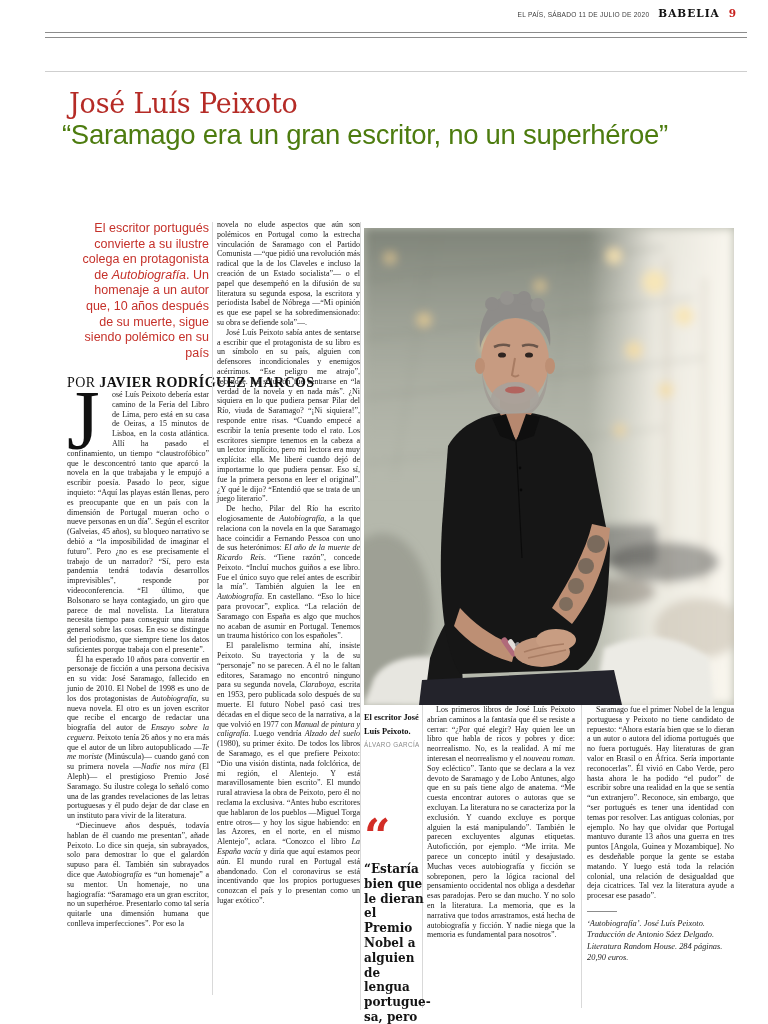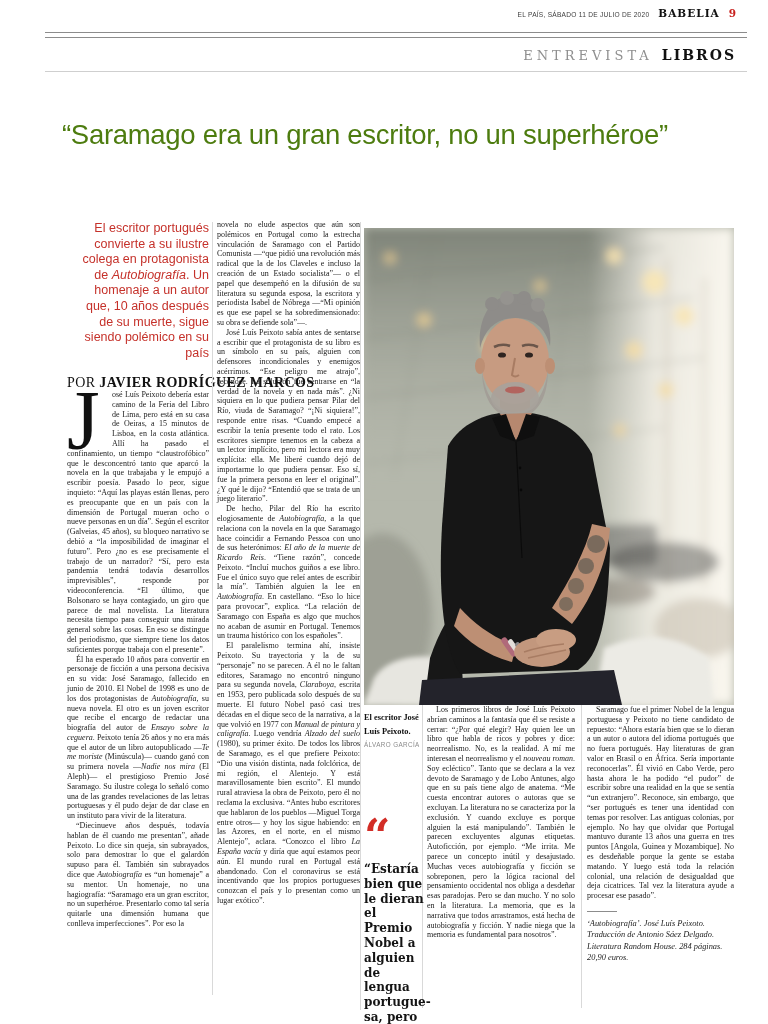--- a/index.html
+++ b/index.html
@@ -64,26 +64,23 @@
 
 <div class="page">
 
   <div class="masthead">
     <span class="mast-date">EL PAÍS, SÁBADO 11 DE JULIO DE 2020</span>
     <span class="mast-brand">BABELIA</span>
     <span class="mast-page">9</span>
   </div>
   <div class="rule-double"></div>
 
-  <div class="section-head">
-    <span class="sec-light">ENTREVISTA</span>
-    <span class="sec-bold">LIBROS</span>
-  </div>
   <div class="rule-thin"></div>
 
+  <div class="kicker">José Luís Peixoto</div>
   <div class="title">“Saramago era un gran escritor, no un superhéroe”</div>
 
   <div class="standfirst">El escritor portugués convierte a su ilustre colega en protagonista de <i>Autobiografía</i>. Un homenaje a un autor que, 10 años después de su muerte, sigue siendo polémico en su país</div>
 
   <div class="byline"><span>POR </span><b>JAVIER RODRÍGUEZ MARCOS</b></div>
 
   <div class="vrule vr1"></div>
   <div class="vrule vr2"></div>
   <div class="vrule vr3"></div>
   <div class="vrule vr4"></div>

